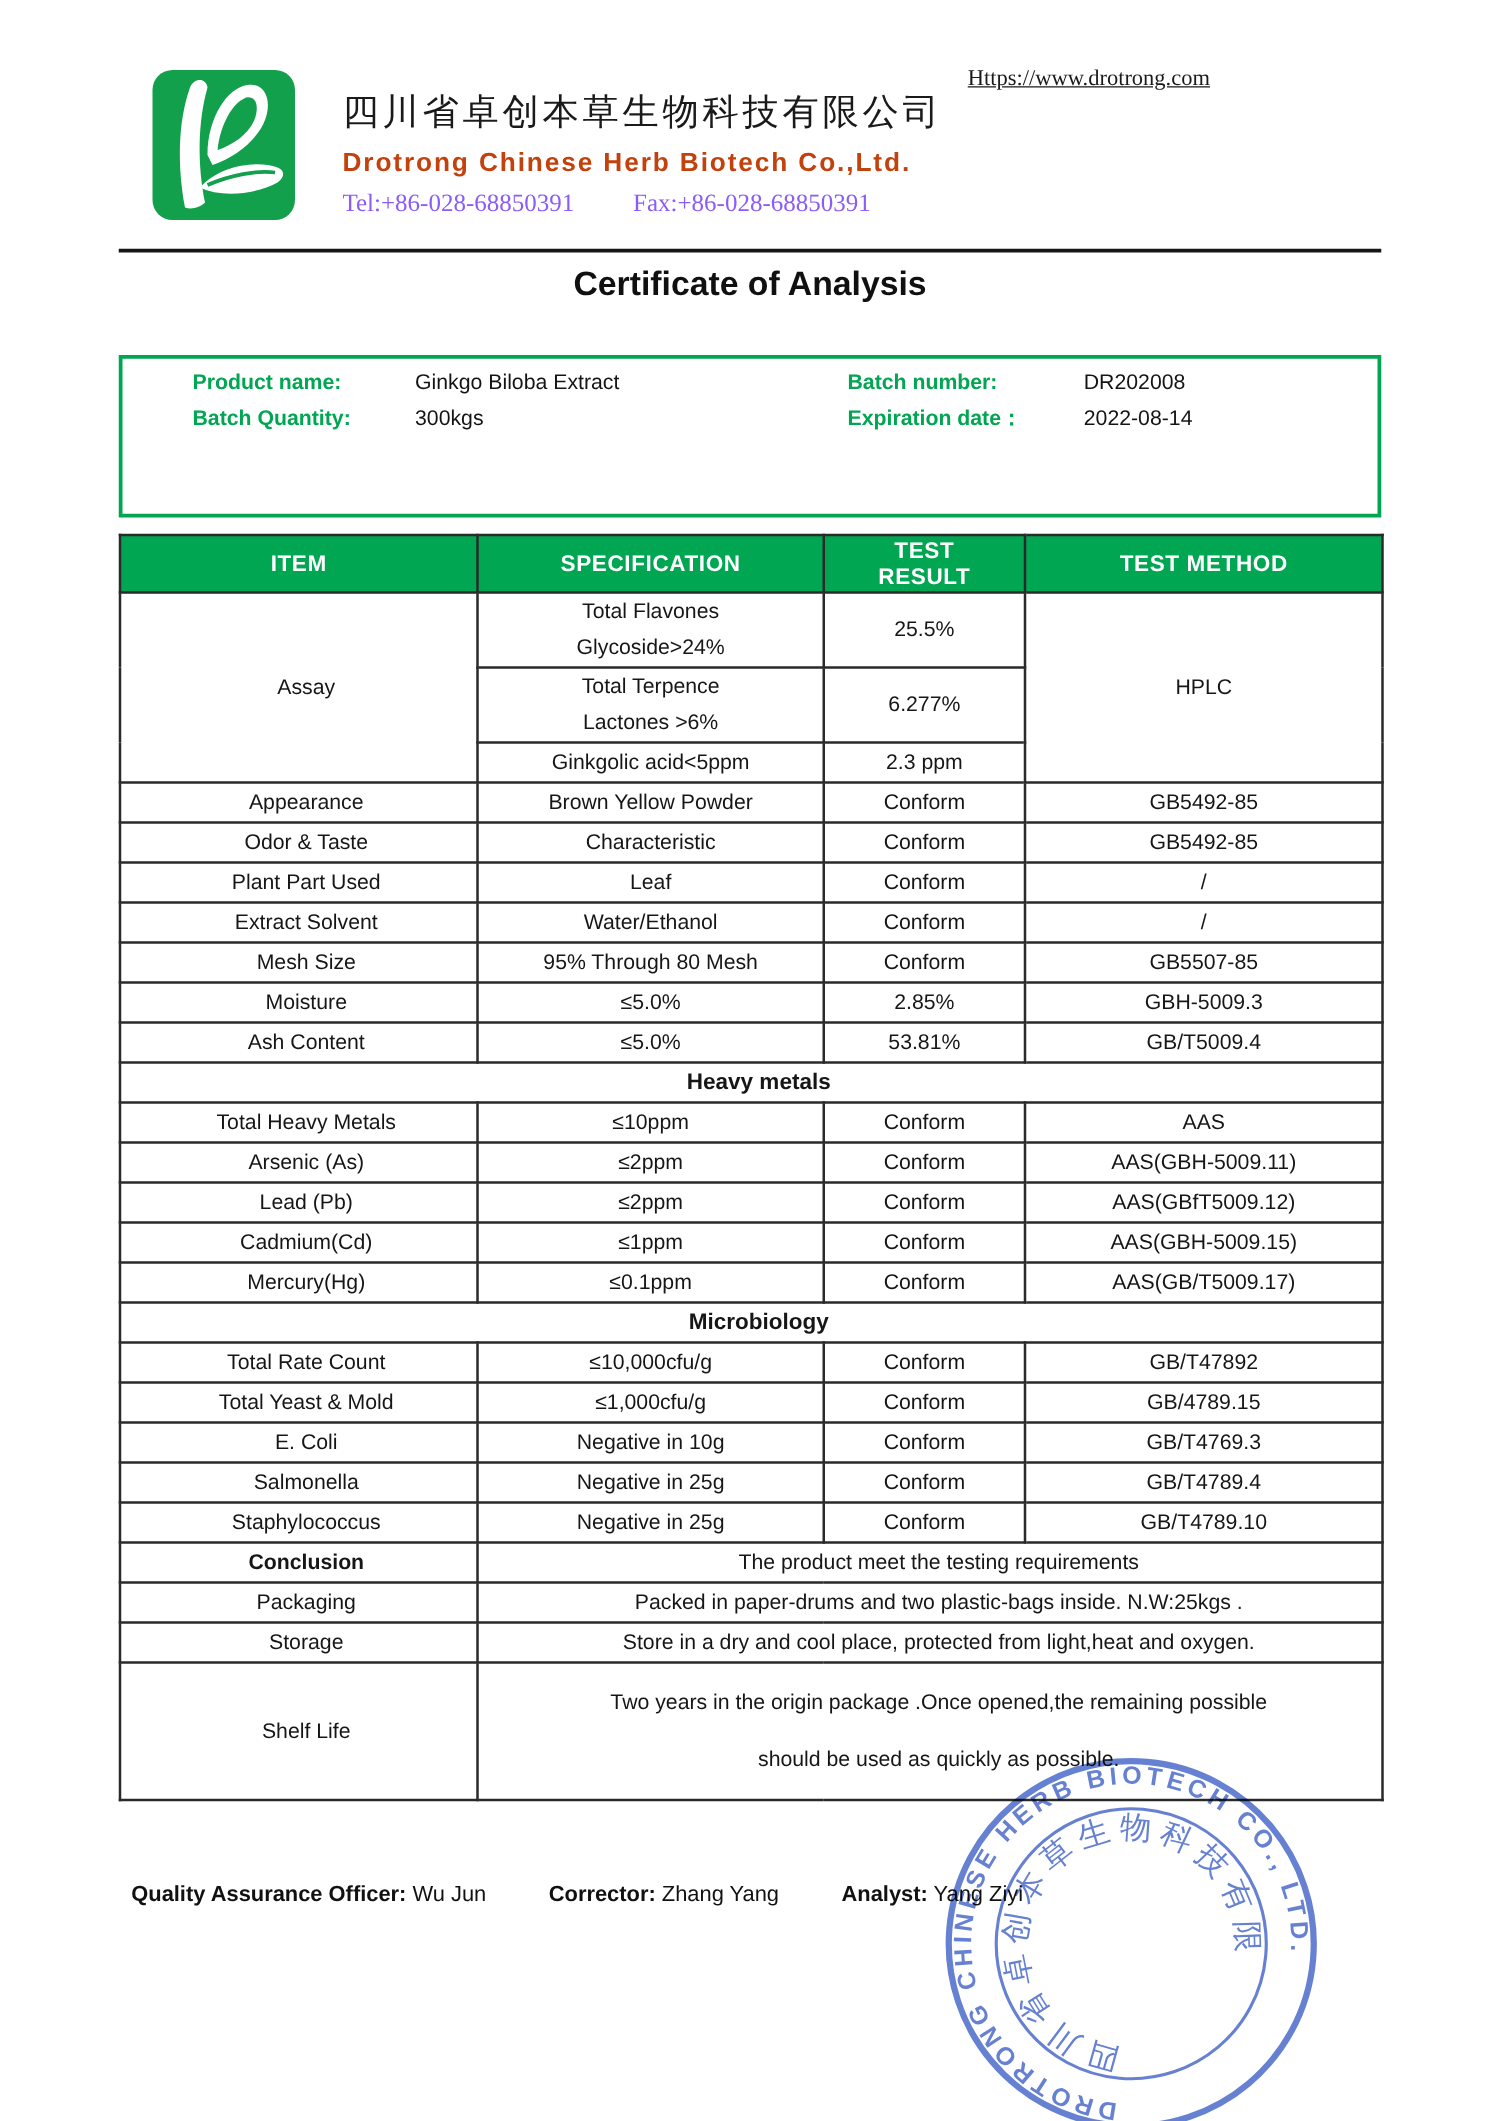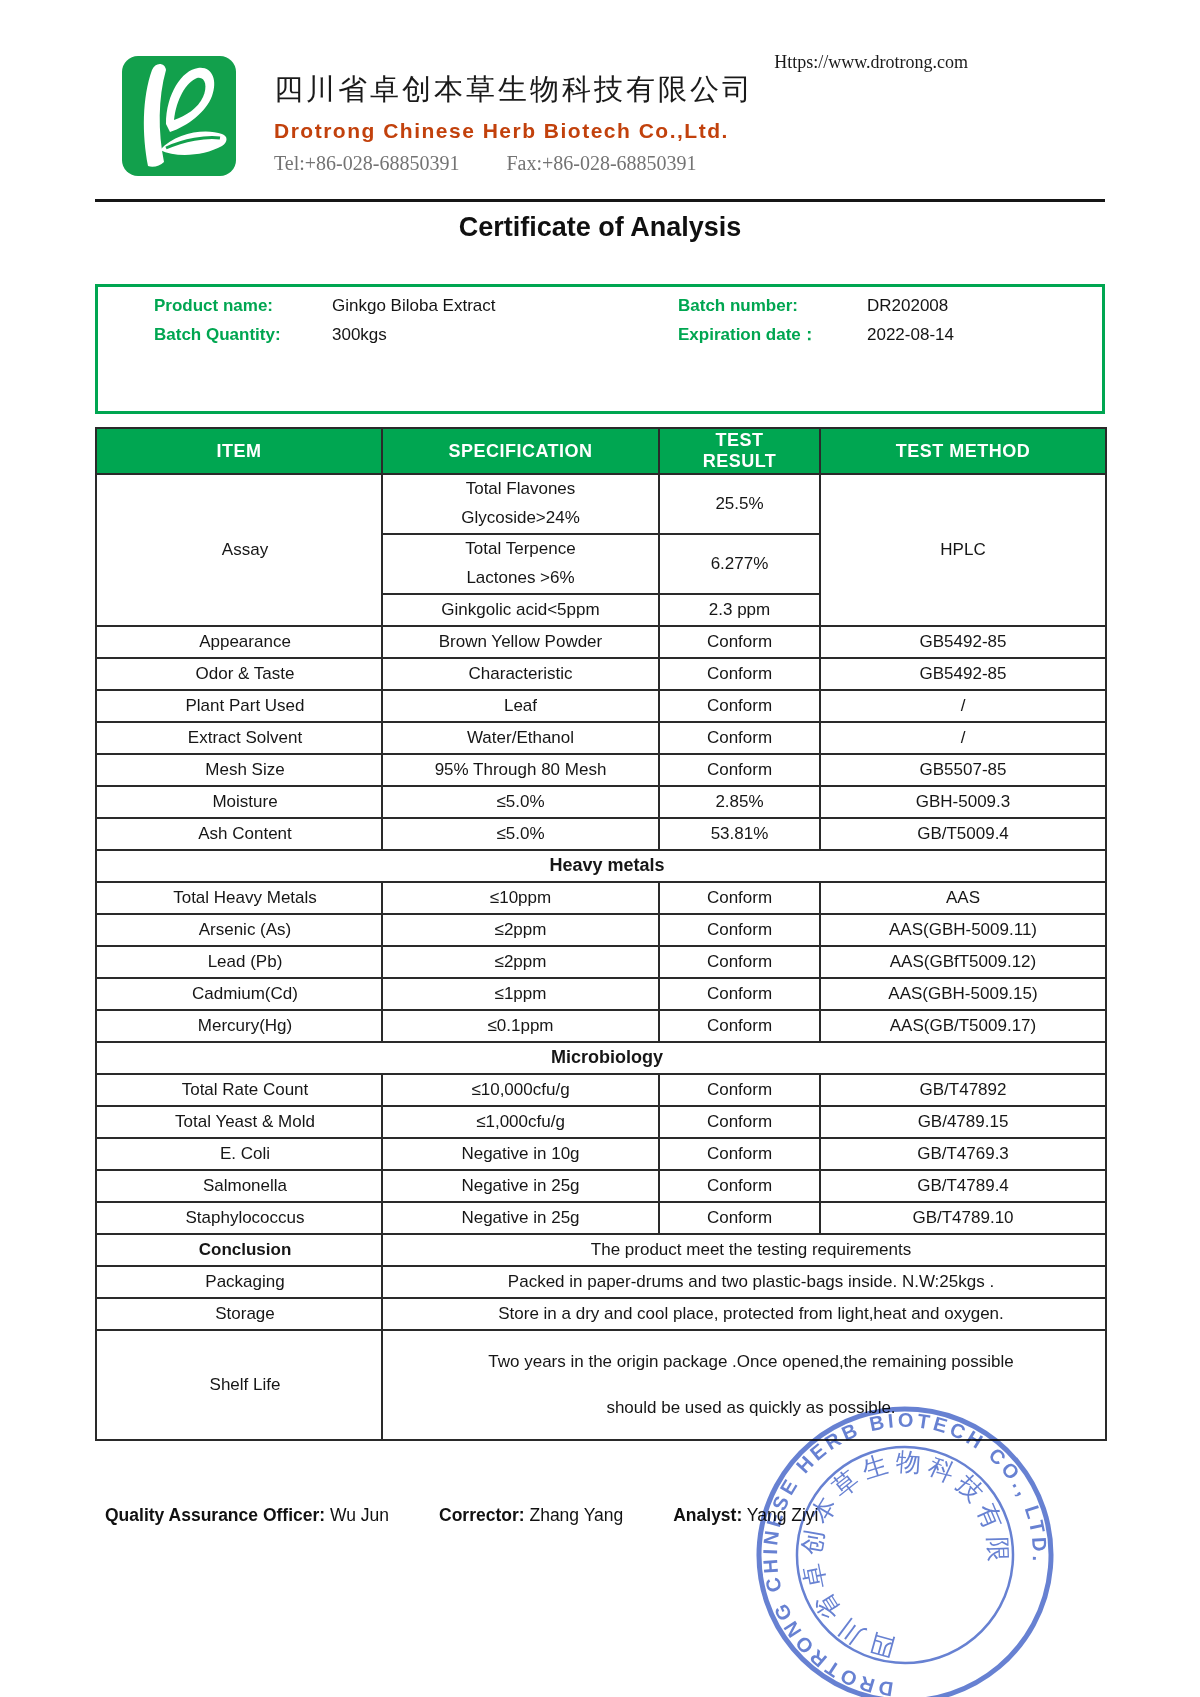--- a/index.html
+++ b/index.html
@@ -14,26 +14,26 @@
   .company-cn {
     font-family:"Liberation Serif", serif; font-size:29px; letter-spacing:3px;
     color:#1a1a1a; white-space:nowrap;
   }
   .company-en {
     margin-top:9px; font-size:21px; font-weight:bold; letter-spacing:1.5px;
     color:#c2410c; white-space:nowrap;
   }
   .telfax {
     margin-top:9px; font-family:"Liberation Serif", serif; font-size:20px;
-    color:#737373; white-space:nowrap;
+    color:#8b5cf6; white-space:nowrap;
   }
   .telfax .fax { margin-left:42px; }
   .website {
     position:absolute; top:52px; right:232px;
-    font-family:"Liberation Serif", serif; font-size:18px; color:#1a1a1a;
+    font-family:"Liberation Serif", serif; font-size:18px; color:#1a1a1a;text-decoration:underline;
   }
   .header-rule { position:absolute; left:95px; top:199px; width:1010px; height:3px; background:#161616; }
   .doc-title {
     position:absolute; top:212px; left:0; width:100%;
     text-align:center; font-size:27px; font-weight:bold; color:#101010;
   }
   
   .info-box {
     position:absolute; left:95px; top:284px; width:1010px; height:130px;
     border:3px solid #00A651; padding:4px 0;

